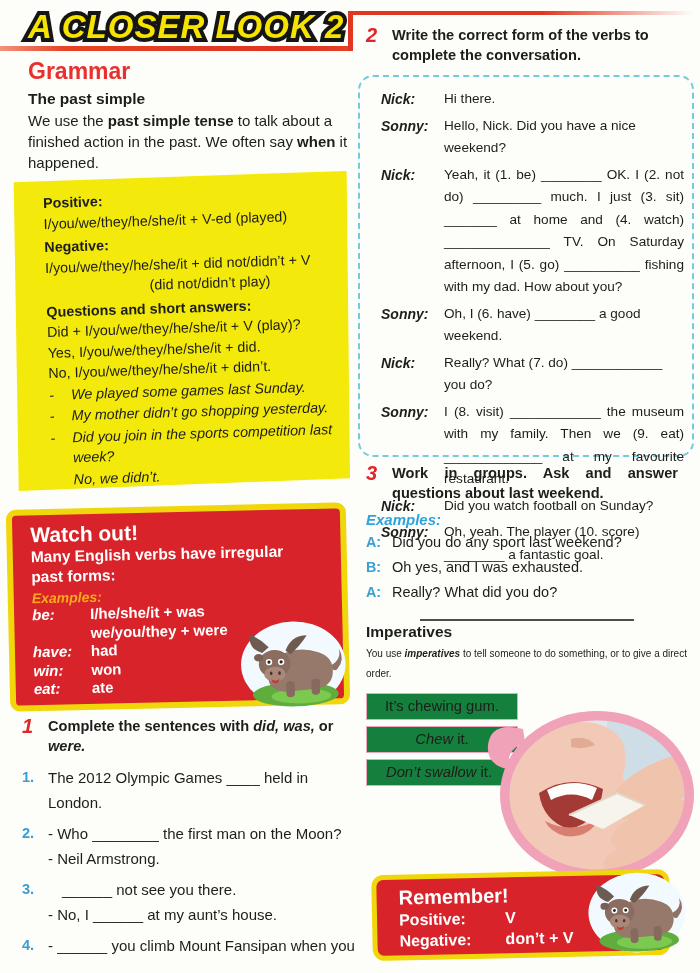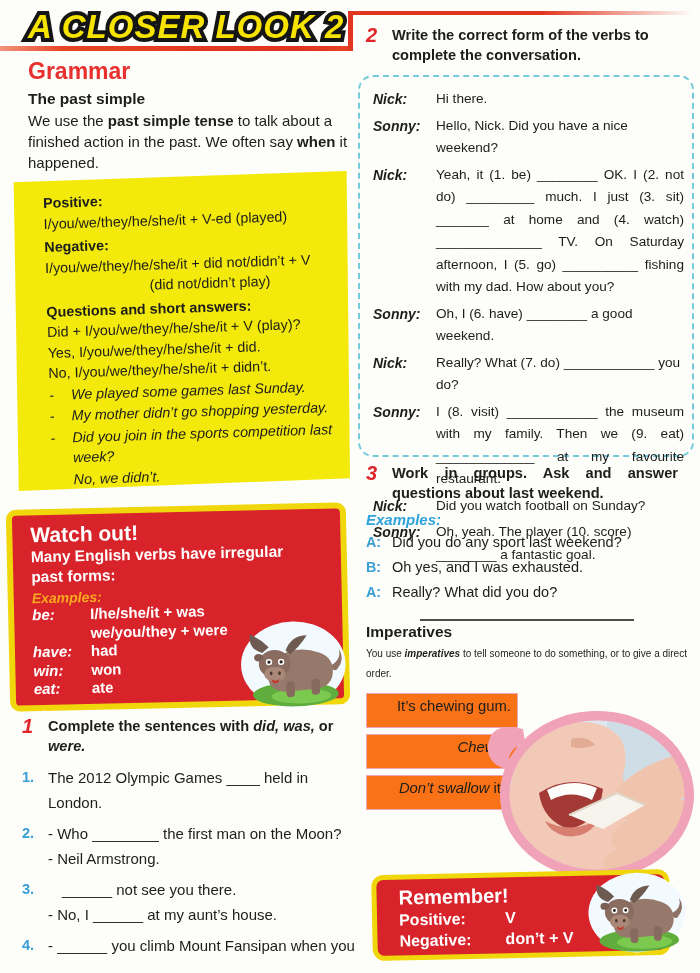--- a/index.html
+++ b/index.html
@@ -63,38 +63,38 @@
   .ex1-item .inum { color:#3a9fd4; font-weight:bold; font-size:14.6px; width:26px; flex:none; line-height:25px; }
   .ex1-item .lines { font-size:15px; line-height:25px; }
   .pl14 { padding-left:14px; }
 
   
   .ex2-wrap { left:366px; top:25px; width:320px; }
   .conv-box {
     left:358px; top:75px; width:336px; height:382px;
     border:2px dashed #74cbdc; border-radius:15px; padding:11px 8px 8px 13px;
   }
-  .conv-row { display:grid; grid-template-columns:63px 1fr; margin-bottom:4px; }
+  .conv-row { display:grid; grid-template-columns:63px 1fr; margin-bottom:4px;margin-left:8px; }
   .conv-row .spk { font-weight:bold; font-style:italic; font-size:14px; line-height:22.5px; }
   .conv-row .txt { font-size:13.6px; line-height:22.5px; }
   .conv-row .just { text-align:justify; }
 
   .ex3-wrap { left:366px; top:463px; width:312px; }
   .examples-lbl { color:#2fa3dc; font-weight:bold; font-style:italic; font-size:15px; margin-top:8px; }
   .dlg-row { display:grid; grid-template-columns:26px 1fr; margin-top:4px; }
   .dlg-row .spk { color:#3a9fd4; font-weight:bold; font-size:14.3px; line-height:21px; }
   .dlg-row .txt { font-size:14.5px; line-height:21px; }
   .answer-line { margin:16px 0 0 54px; width:214px; height:2px; background:#4d4d4d; }
 
   .imp-wrap { left:366px; top:623px; width:334px; }
   .imp-title { font-size:15.5px; font-weight:bold; }
   .imp-par { font-size:10px; line-height:20px; margin-top:3px; }
   .imp-boxes { margin-top:9px; }
-  .imp-box { width:152px; border:1px solid #eda7bd; background:#f97316; padding:2px 6px 11px;
-    font-size:14.8px; text-align:right; margin-bottom:6px; line-height:20px; }
+  .imp-box { width:152px; border:1px solid #eda7bd; background:#15803d; padding:2px 6px 3px;
+    font-size:14.8px; text-align:center; margin-bottom:6px; line-height:20px; }
 
   .gum-photo { left:477px; top:697px; }
 
   .remember-box {
     left:372px; top:872px; width:298px; height:86px; background:#d8232a;
     border:5px solid #f0d70c; border-radius:12px; transform:rotate(-1.2deg);
     color:#fff; padding:7px 0 0 22px;
   }
   .remember-title { font-size:20px; font-weight:bold; }
   .rem-row { display:flex; font-size:16px; font-weight:bold; line-height:21px; }

